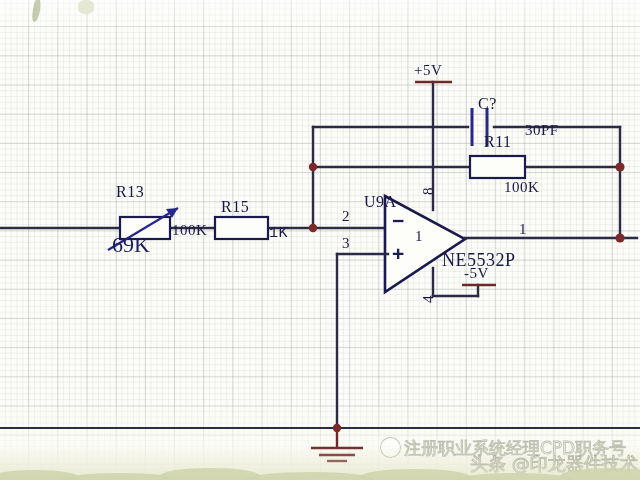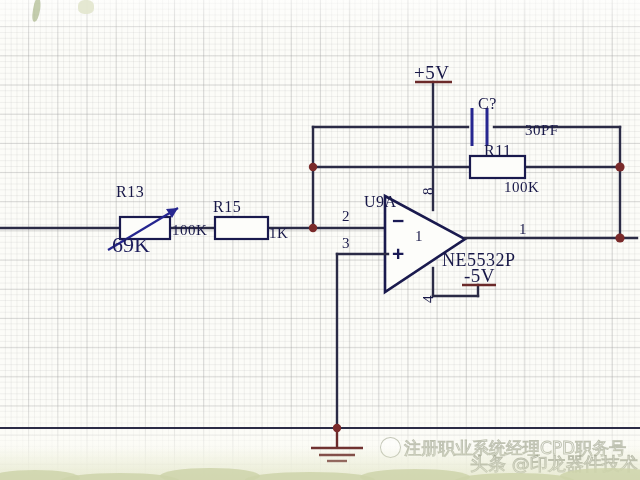--- a/index.html
+++ b/index.html
@@ -86,21 +86,21 @@
     font-family: "Liberation Serif", serif;
     white-space: nowrap;
     line-height: 1;
   }
   .lbl-ref   { font-size: 16px; letter-spacing: 0.5px; }
   .lbl-val   { font-size: 15px; letter-spacing: 0.5px; }
   .lbl-pin   { font-size: 15px; }
   .lbl-hand  { font-size: 22px; color: #1d1d5c; font-family: "Liberation Serif", serif; }
   .lbl-rot   { transform: rotate(-90deg); transform-origin: left top; }
   .lbl-part  { font-size: 18px; letter-spacing: 0.5px; }
-  .lbl-pwr   { font-size: 19px; letter-spacing: 0.5px; }
+  .lbl-pwr   { font-size: 15px; letter-spacing: 0.5px; }
   .opsign    { font-size: 21px; font-weight: bold; color: #1a1a55; font-family: "Liberation Sans", sans-serif; }
 
   
   .wm {
     position: absolute;
     font-family: "DejaVu Sans", sans-serif;
     white-space: nowrap;
     pointer-events: none;
   }
   .wm-a {
@@ -205,27 +205,27 @@
       <circle cx="620" cy="167" r="4.6"></circle>
       <circle cx="620" cy="238" r="4.6"></circle>
       <circle cx="337" cy="428" r="4.2"></circle>
     </g>
   </svg>
 
   <div class="lbl lbl-ref" style="left:116px; top:184px;">R13</div>
   <div class="lbl lbl-val" style="left:172px; top:223px;">100K</div>
   <div class="lbl lbl-hand" style="left:112px; top:234px;">69K</div>
 
-  <div class="lbl lbl-ref" style="left:213px; top:199px;">R15</div>
-  <div class="lbl lbl-val" style="left:269px; top:226px;">1K</div>
+  <div class="lbl lbl-ref" style="left:221px; top:199px;">R15</div>
+  <div class="lbl lbl-val" style="left:269px; top:226px;font-family:Liberation Mono, monospace;">1K</div>
 
   <div class="lbl lbl-ref" style="left:478px; top:96px;">C?</div>
   <div class="lbl lbl-val" style="left:525px; top:123px;text-align:center;">30PF</div>
 
-  <div class="lbl lbl-ref" style="left:484px; top:143px;">R11</div>
+  <div class="lbl lbl-ref" style="left:484px; top:134px;">R11</div>
   <div class="lbl lbl-val" style="left:504px; top:180px;">100K</div>
 
   <div class="lbl lbl-ref" style="left:364px; top:194px;">U9A</div>
   <div class="lbl lbl-part" style="left:442px; top:251px;">NE5532P</div>
 
   <div class="lbl opsign" style="left:392px; top:210px;">−</div>
   <div class="lbl opsign" style="left:392px; top:243px;">+</div>
   <div class="lbl lbl-pin" style="left:415px; top:229px;">1</div>
 
   <div class="lbl lbl-pin" style="left:342px; top:209px;">2</div>

